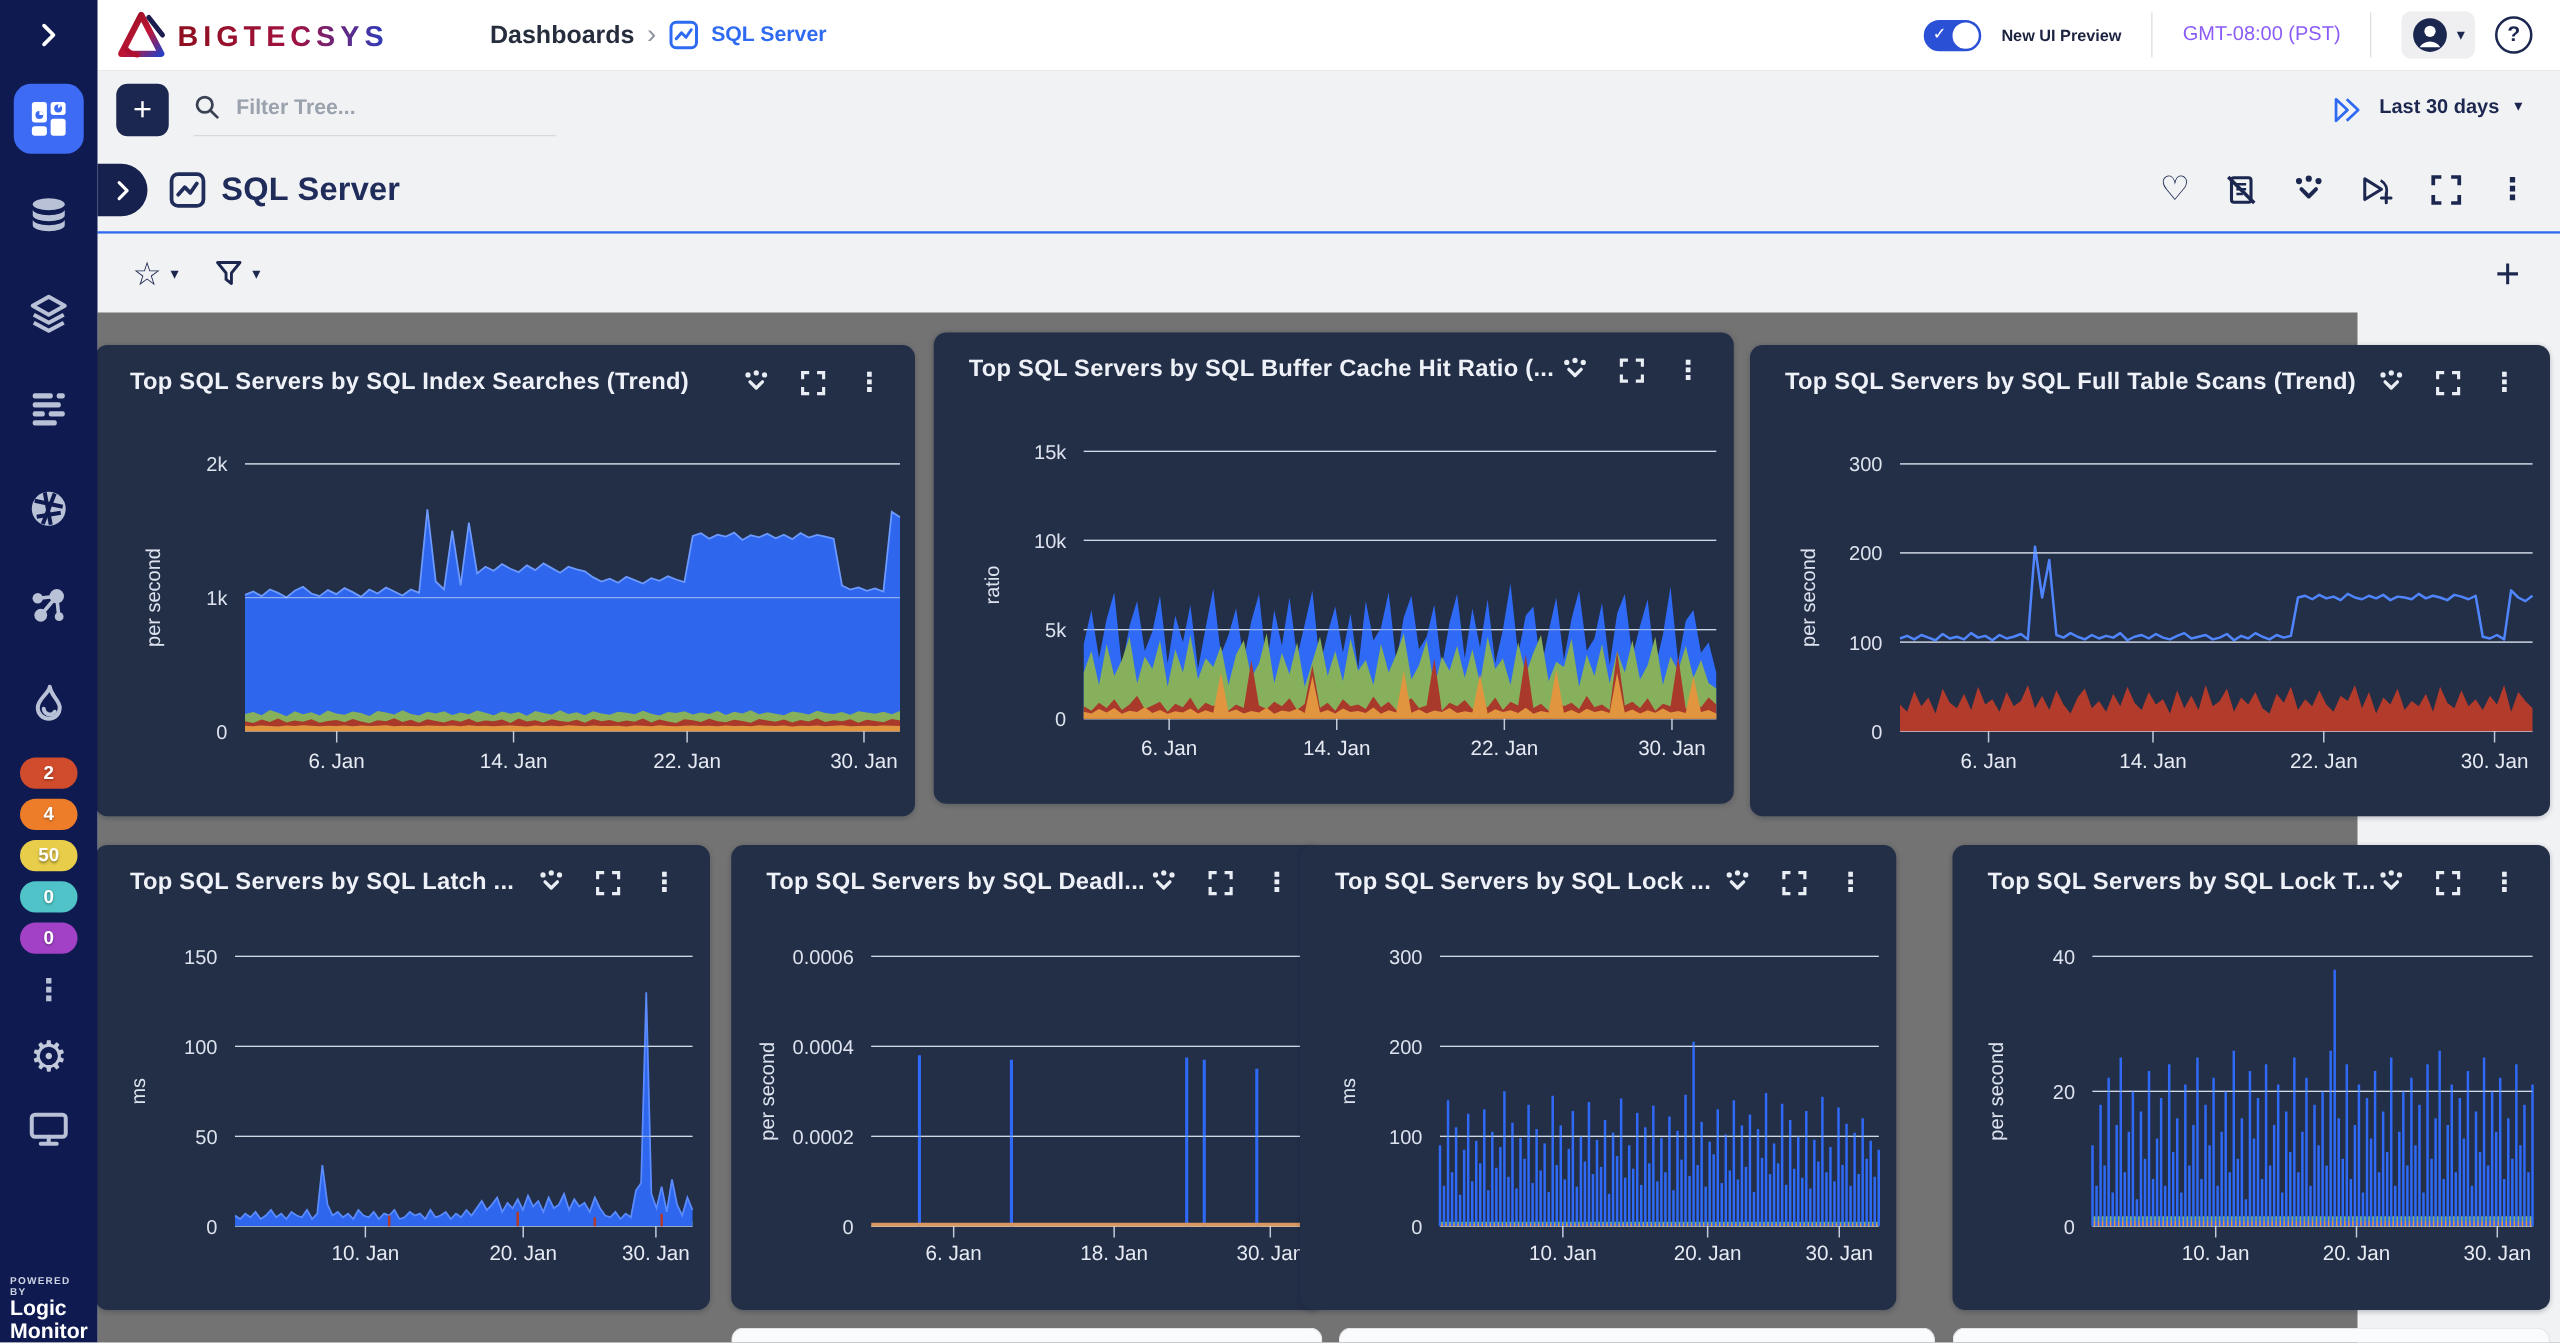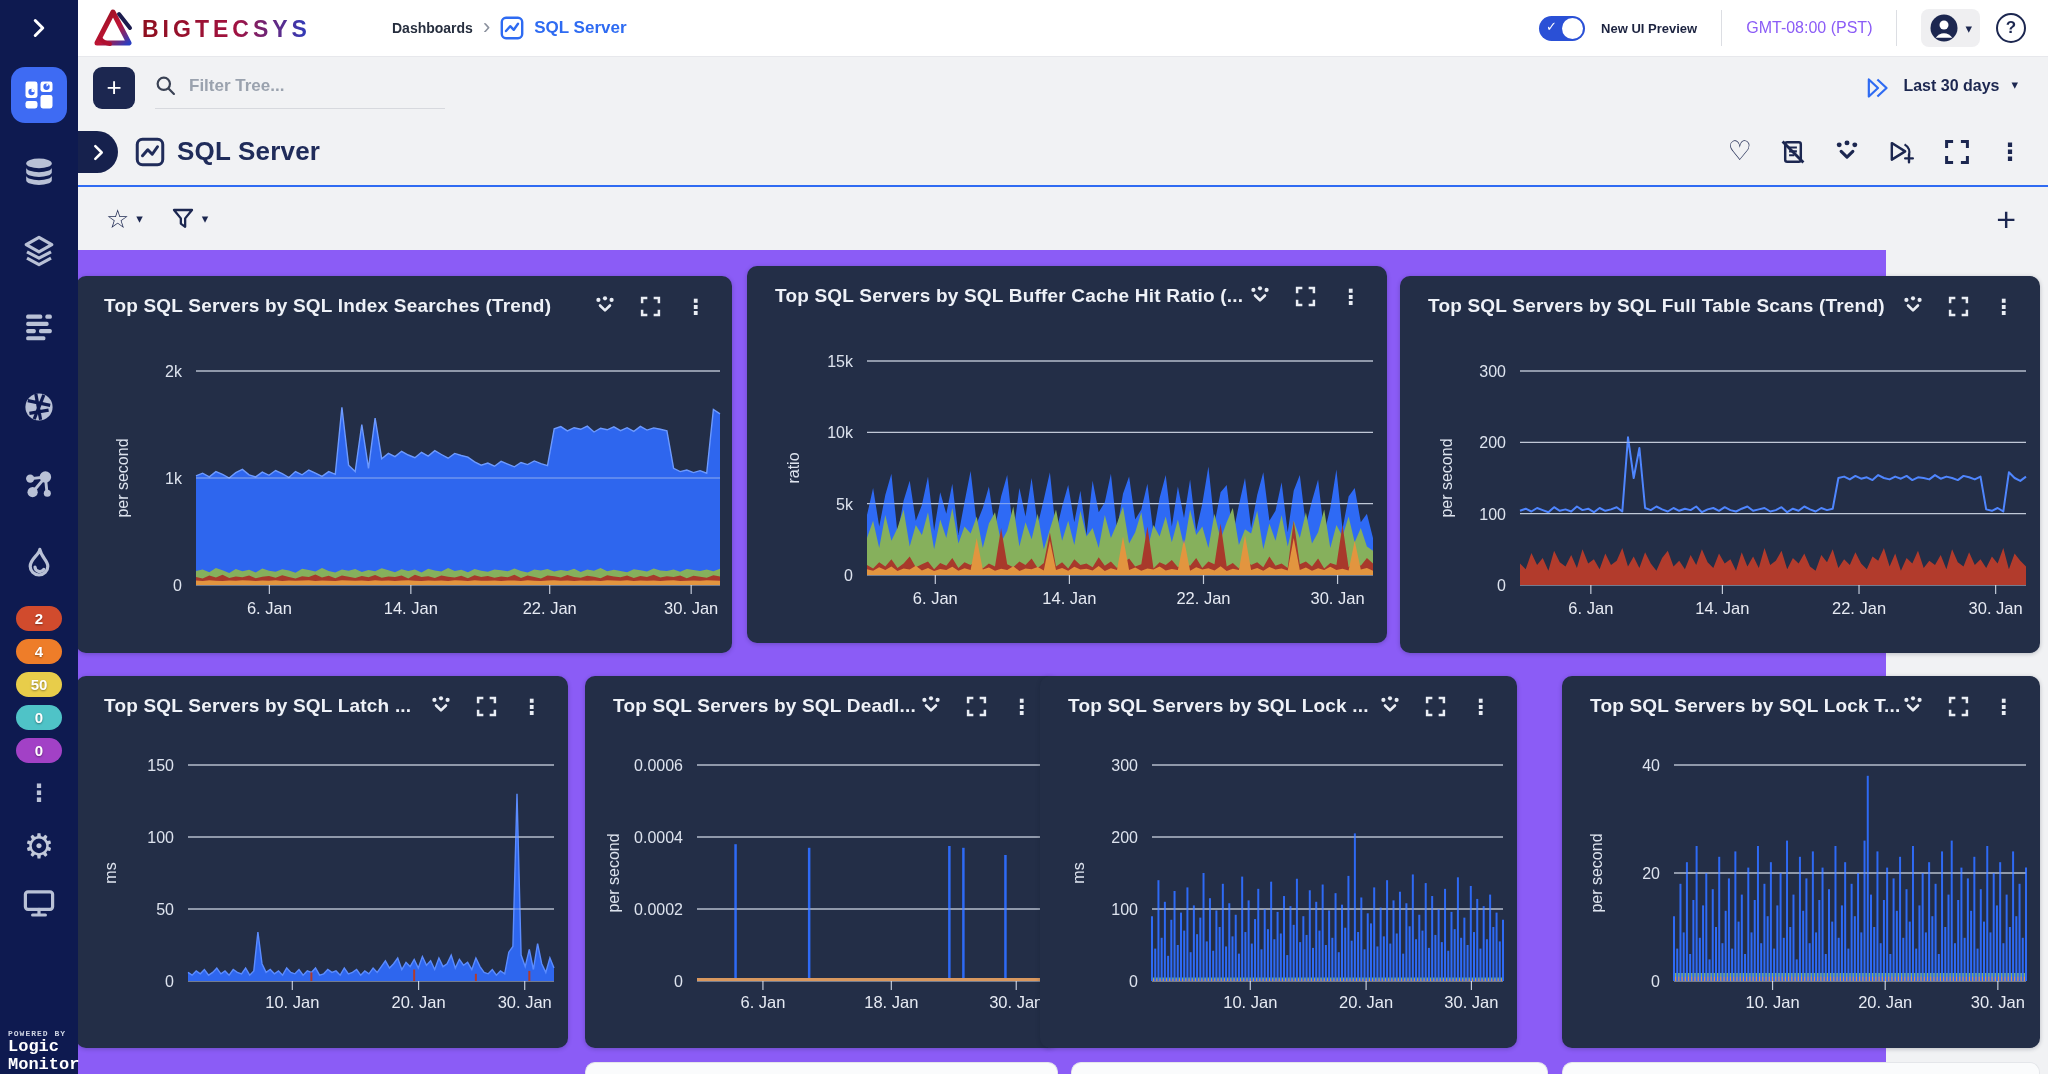--- a/index.html
+++ b/index.html
@@ -11,30 +11,30 @@
   .sidebar { position:absolute; left:0; top:0; width:78px; height:1074px; background:#0e1a50; z-index:5;
     display:flex; flex-direction:column; align-items:center; }
   .sb-collapse { width:78px; height:56px; display:flex; align-items:center; justify-content:center; cursor:pointer; }
   .nav-item { width:56px; height:56px; margin:11px 0; border-radius:14px; display:flex; align-items:center; justify-content:center; cursor:pointer; }
   .nav-item.active { background:#3e6bf3; }
   .nav-item svg { display:block; }
   .badge { width:46px; height:25px; border-radius:13px; margin:4px 0; color:#fff; font-size:15px; font-weight:700;
     display:flex; align-items:center; justify-content:center; text-shadow:0 1px 2px rgba(0,0,0,.4); cursor:pointer; }
   .sb-kebab { color:#b9c1d6; font-size:24px; font-weight:700; margin:14px 0 2px; line-height:1; cursor:pointer; letter-spacing:0; }
   .sb-gear { font-size:34px; color:#c2c9da; margin:22px 0 6px; cursor:pointer; line-height:1; }
-  .powered { margin-top:auto; padding-bottom:0; color:#fff; text-align:left; width:62px;font-family:Liberation Mono, monospace; }
+  .powered { margin-top:auto; padding-bottom:0; color:#fff; text-align:left; width:62px; }
   .powered .p1 { font-size:8px; letter-spacing:1px; font-weight:700; color:#cdd3e2; }
   .powered .p2 { font-size:17px; font-weight:700; line-height:1.05; }
 
   
   .topbar { position:absolute; left:78px; top:0; width:1970px; height:57px; background:#fff; border-bottom:1px solid #e7e8ec;
     display:flex; align-items:center; }
   .logo { display:flex; align-items:center; padding:0 26px 0 14px; height:100%; }
   .crumb { display:flex; align-items:center; gap:10px; margin-left:24px; }
-  .crumb-root { font-size:14px; font-weight:700; color:#262e3e; cursor:pointer; }
+  .crumb-root { font-size:20px; font-weight:700; color:#262e3e; cursor:pointer; }
   .crumb-sep { font-size:22px; color:#8b919e; line-height:1; margin-top:-3px; }
   .crumb-cur { font-size:17px; font-weight:700; color:#2e6bf2; cursor:pointer; }
   .topbar-right { margin-left:auto; display:flex; align-items:center; gap:16px; padding-right:22px; }
   .toggle { width:46px; height:25px; border-radius:13px; background:#2a50d6; position:relative; cursor:pointer; }
   .toggle .knob { position:absolute; right:2px; top:2px; width:21px; height:21px; border-radius:50%; background:#fff; }
   .toggle .chk { position:absolute; left:7px; top:3px; color:#fff; font-size:13px; font-weight:700; }
   .toggle-label { font-size:13px; font-weight:700; color:#1c2340; }
   .vdiv { width:1px; height:36px; background:#dcdee3; margin:0 8px; }
   .tz { font-size:16px; color:#8b5cf6; }
   .avatar-wrap { display:flex; align-items:center; gap:6px; cursor:pointer; background:#efeff1; border-radius:8px; padding:4px 8px; }
@@ -64,21 +64,21 @@
   .ta.glyph { font-size:27px; line-height:1; }
   .ta.kebab { font-size:24px; font-weight:700; }
 
   
   .filterrow { position:absolute; left:78px; top:187px; width:1970px; height:63px; background:#f1f2f4; display:flex; align-items:center; }
   .fr-group { display:flex; align-items:center; gap:7px; margin-left:28px; cursor:pointer; color:#1c2750; }
   .fr-group .glyph { font-size:26px; line-height:1; }
   .fr-plus { margin-left:auto; padding-right:32px; font-size:34px; font-weight:300; color:#1c2750; cursor:pointer; line-height:1; }
 
   
-  .board { position:absolute; left:78px; top:250px; width:1808px; height:824px; background:#8b5cf6; }
+  .board { position:absolute; left:78px; top:250px; width:1808px; height:824px; background:#737373; }
   .card { position:absolute; background:#232e47; border-radius:10px; box-shadow:0 1px 4px rgba(15,23,42,.25); overflow:hidden; }
   .card-head { position:absolute; left:0; top:0; right:0; height:60px; display:flex; align-items:center; z-index:2; }
   .card-title { color:#eef1f7; font-size:19px; font-weight:700; margin-left:28px; letter-spacing:.2px;
     white-space:nowrap; overflow:hidden; }
   .card-actions { margin-left:auto; display:flex; align-items:center; gap:24px; padding-right:26px; }
   .cic { cursor:pointer; display:flex; align-items:center; color:#e9edf4; }
   .cic.kebab { font-size:21px; font-weight:700; line-height:1; }
   .plot { position:absolute; left:0; top:0; }
   .card.c0 { left:-2px;  top:26px;  width:656px; height:377px; }
   .card.c1 { left:669px; top:16px;  width:640px; height:377px; }

